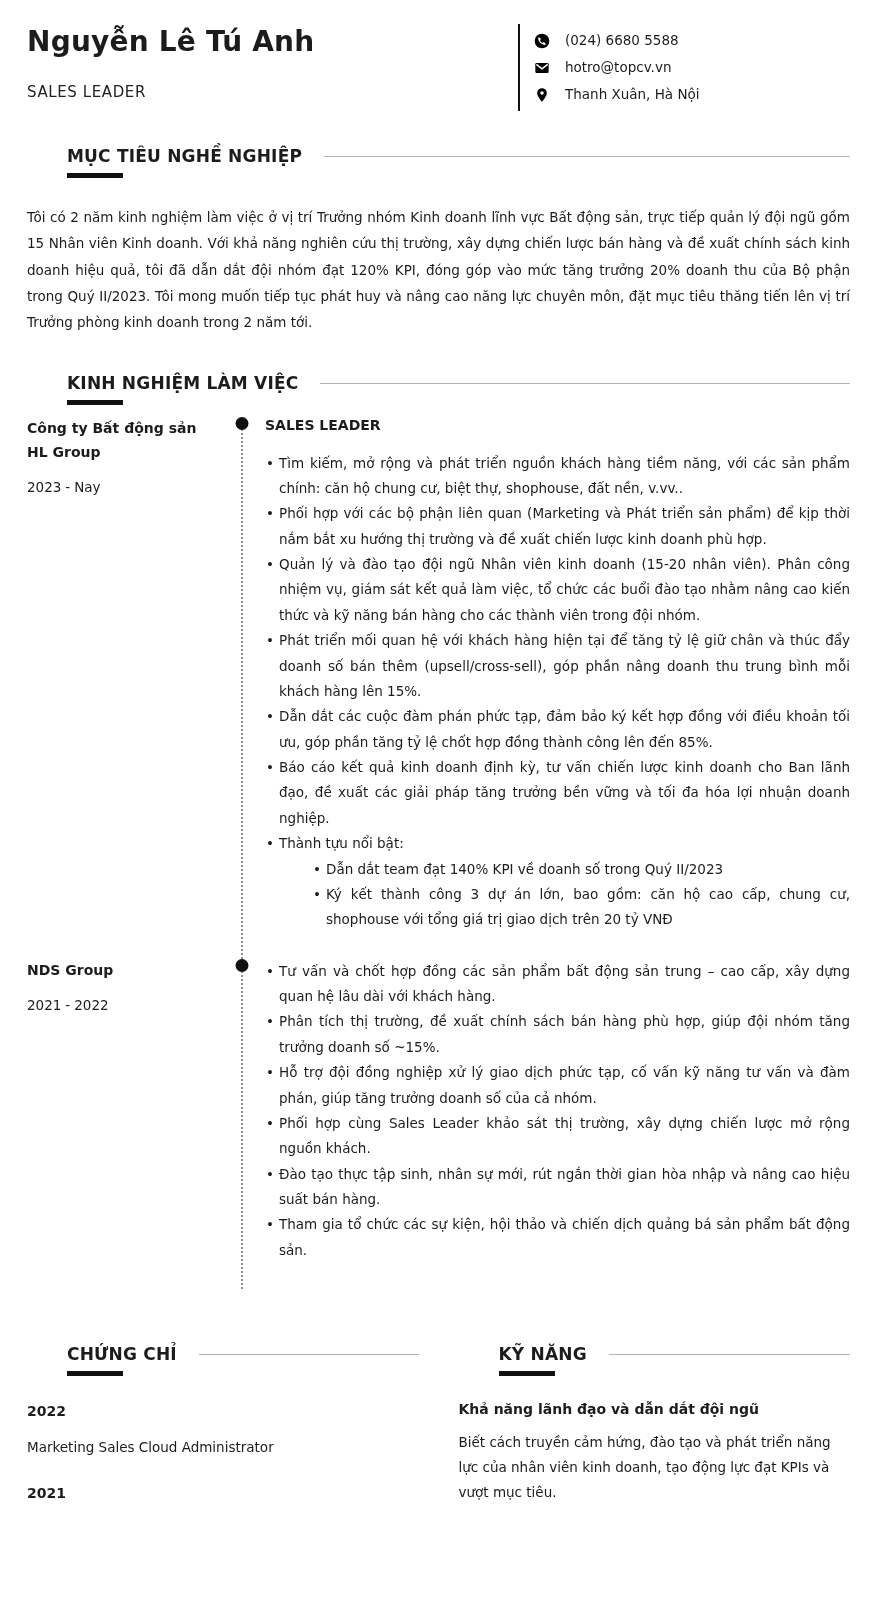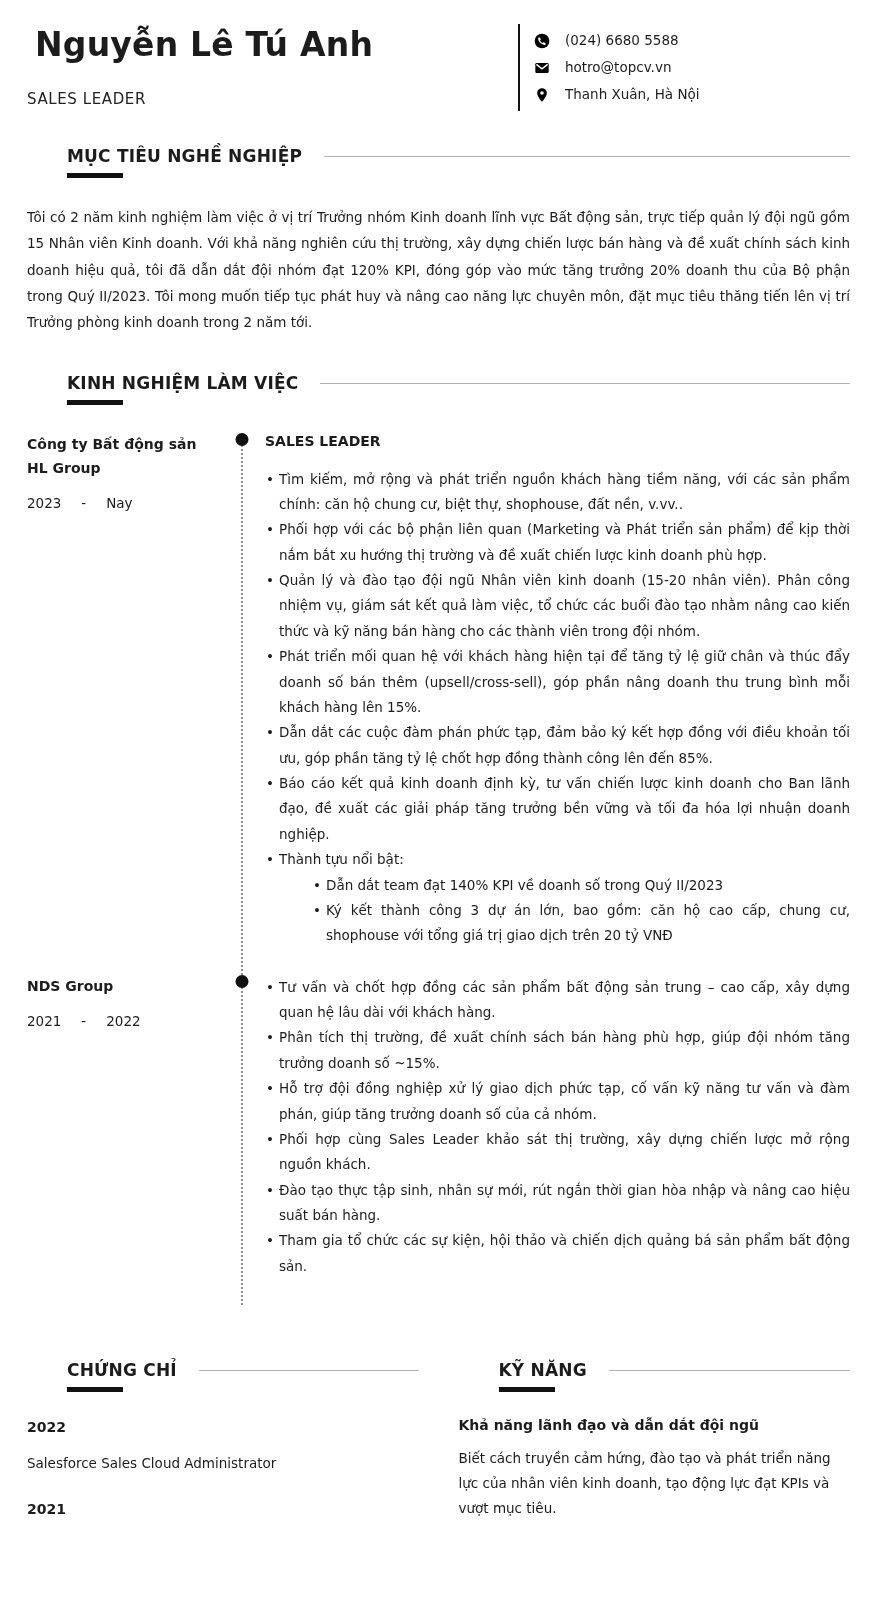--- a/index.html
+++ b/index.html
@@ -8,44 +8,44 @@
     width:879px;
     color:#1c1c1c;
     font-family:"DejaVu Sans","Liberation Sans",sans-serif;
     font-size:13.5px;
     line-height:1.6;
   }
   .page { width:879px; min-height:1600px; padding:18px 29px 30px 27px; background:#fff; }
 
   
   .header { display:flex; justify-content:space-between; align-items:flex-start; padding-top:6px; }
-  .cand-name { font-size:33px; font-weight:bold; margin:0 0 20px 8px; line-height:1.3; letter-spacing:.2px; }
+  .cand-name { font-size:28px; font-weight:bold; margin:0 0 20px 0; line-height:1.3; letter-spacing:.2px; }
   .cand-title { font-size:15px; letter-spacing:.6px; color:#222; }
   .header-right { border-left:2px solid #111; padding:3px 0 3px 14px; width:332px; }
   .contact-row { display:flex; align-items:center; gap:15px; height:27px; font-size:13.5px;text-align:right; }
   .contact-icon { width:16px; height:16px; flex:none; display:inline-flex; }
   .contact-icon svg { width:16px; height:16px; display:block; }
 
   
   .sec-head { display:flex;margin-left:40px; }
   .sec-title-wrap { display:flex; flex-direction:column; }
   .sec-title { font-size:17px; font-weight:bold; margin:0; letter-spacing:.2px; line-height:1.3; white-space:nowrap; }
   .thick-bar { width:56px; height:5px; background:#111; margin-top:6px; }
   .thin-line { flex:1; height:1px; background:#b3b3b3; margin-left:22px; margin-top:11px; }
 
   
   .sec-objective { margin-top:34px; }
   .objective-text { margin:26px 0 0 0; text-align:justify; line-height:1.95; }
 
   
   .sec-experience { margin-top:36px; }
-  .jobs { margin-top:28px; }
+  .jobs { margin-top:12px; }
   .job { display:grid; grid-template-columns:192px 46px 1fr; }
   .job-company { font-weight:bold; font-size:14px; line-height:1.7; padding-right:10px; }
-  .job-period { margin-top:13px; display:flex; gap:20px; font-size:13.5px; }
+  .job-period { margin-top:13px; display:flex; gap:4px; font-size:13.5px; }
   .job-timeline { position:relative; }
   .job-timeline::before { content:""; position:absolute; left:50%; top:7px; bottom:0;
        border-left:2px dotted #909090; transform:translateX(-1px); }
   .tl-dot { position:absolute; left:50%; top:0; transform:translateX(-50%);
        width:13px; height:13px; border-radius:50%; background:#111; z-index:1; }
   .job-right { padding-bottom:26px; }
   .job-position { font-weight:bold; font-size:14px; line-height:1.2; margin-bottom:17px; }
   ul.bullets, ul.sub-bullets { list-style:none; margin:0; padding:0; }
   ul.bullets > li { position:relative; padding-left:14px; text-align:justify; line-height:1.88; }
   ul.bullets > li::before { content:"•"; position:absolute; left:1px; }
@@ -184,21 +184,21 @@
         <div class="sec-head">
           <div class="sec-title-wrap">
             <h2 class="sec-title">CHỨNG CHỈ</h2>
             <div class="thick-bar"></div>
           </div>
           <div class="thin-line"></div>
         </div>
         <div id="cert-list">
             <div class="cert-item">
               <div class="cert-year">2022</div>
-              <div class="cert-name">Salesforce Sales Cloud Administrator</div>
+              <div class="cert-name">Marketing Sales Cloud Administrator</div>
             </div>
             <div class="cert-item">
               <div class="cert-year">2021</div>
             </div>
           </div>
       </section>
 
     </div>
     <div class="col-right">
 

